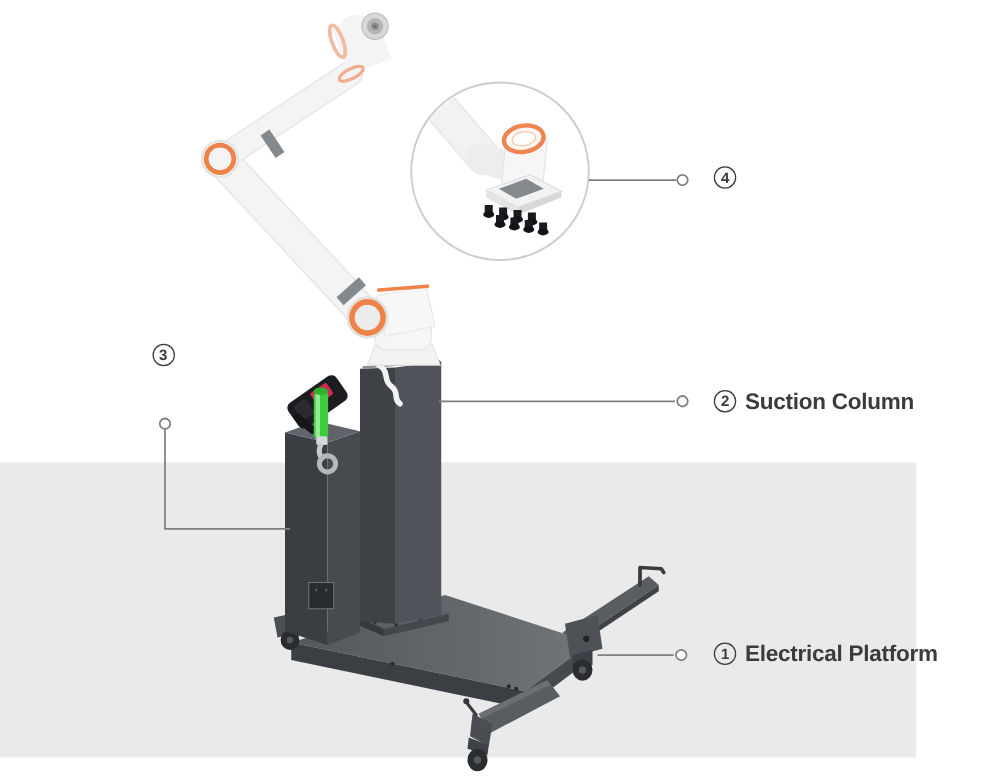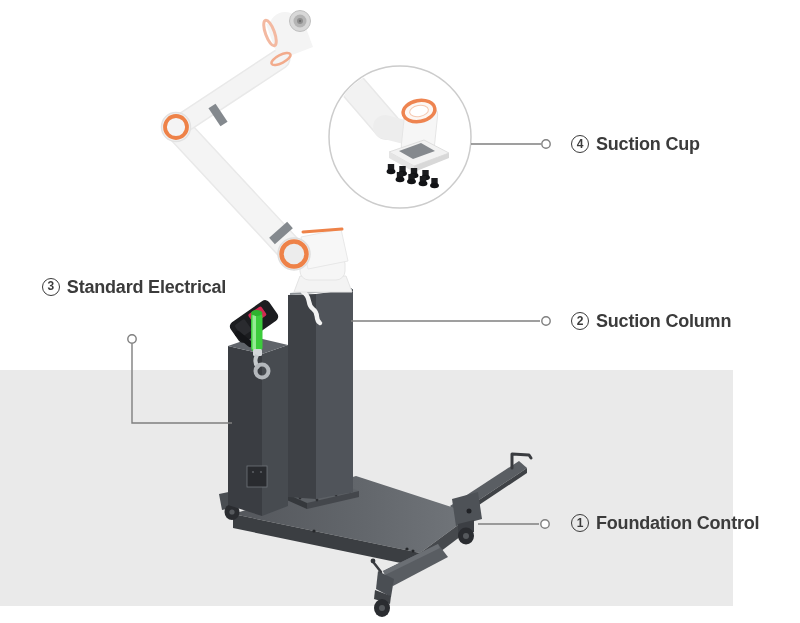--- a/index.html
+++ b/index.html
@@ -237,33 +237,31 @@
       <circle cx="546" cy="321" r="4.2" fill="#ffffff"></circle>
       <path d="M478,524 L539,524"></path>
       <circle cx="545" cy="524" r="4.2" fill="#ffffff"></circle>
       <circle cx="132" cy="339" r="4.2" fill="#ffffff"></circle>
       <path d="M132,344 L132,423 L232,423"></path>
     </g>
   </svg>
 
   <div class="callout" id="callout-suction-cup">
     <span class="badge">4</span>
-    <span>Suction Cup</span>
   </div>
 
   <div class="callout" id="callout-standard-column">
     <span class="badge">2</span>
     <span>Suction Column</span>
   </div>
 
   <div class="callout" id="callout-control-box">
     <span class="line1">
       <span class="badge">3</span>
-      <span>Standard Electrical</span>
     </span>
   </div>
 
   <div class="callout" id="callout-foundation-platform">
     <span class="badge">1</span>
-    <span>Foundation Control</span>
+    <span>Electrical Platform</span>
   </div>
 
 </div>
 
 </body></html>

